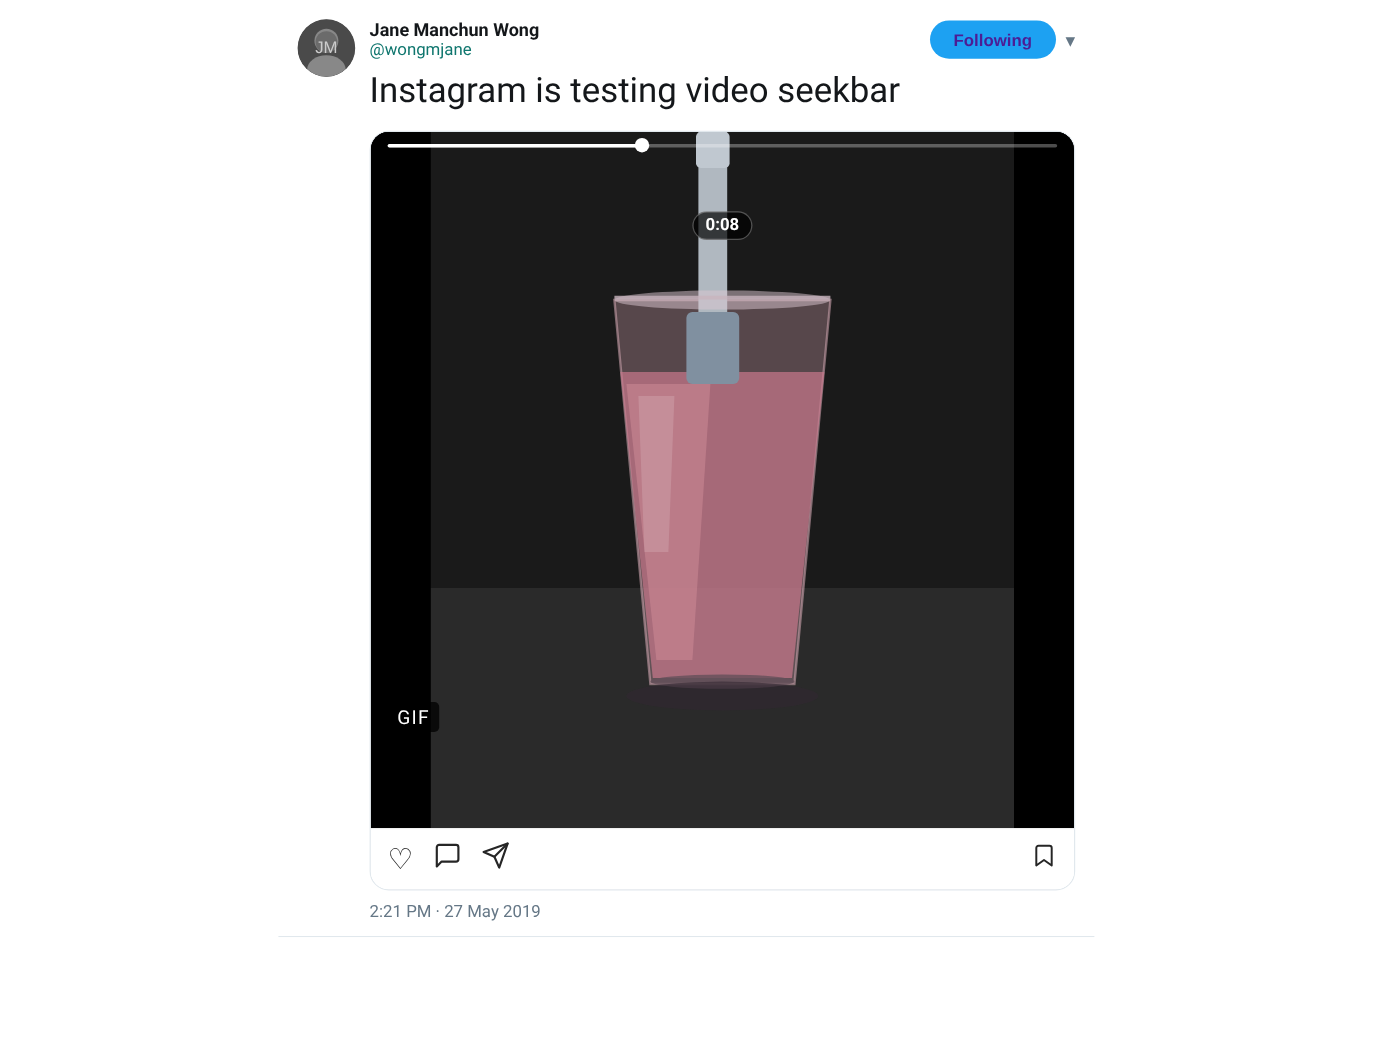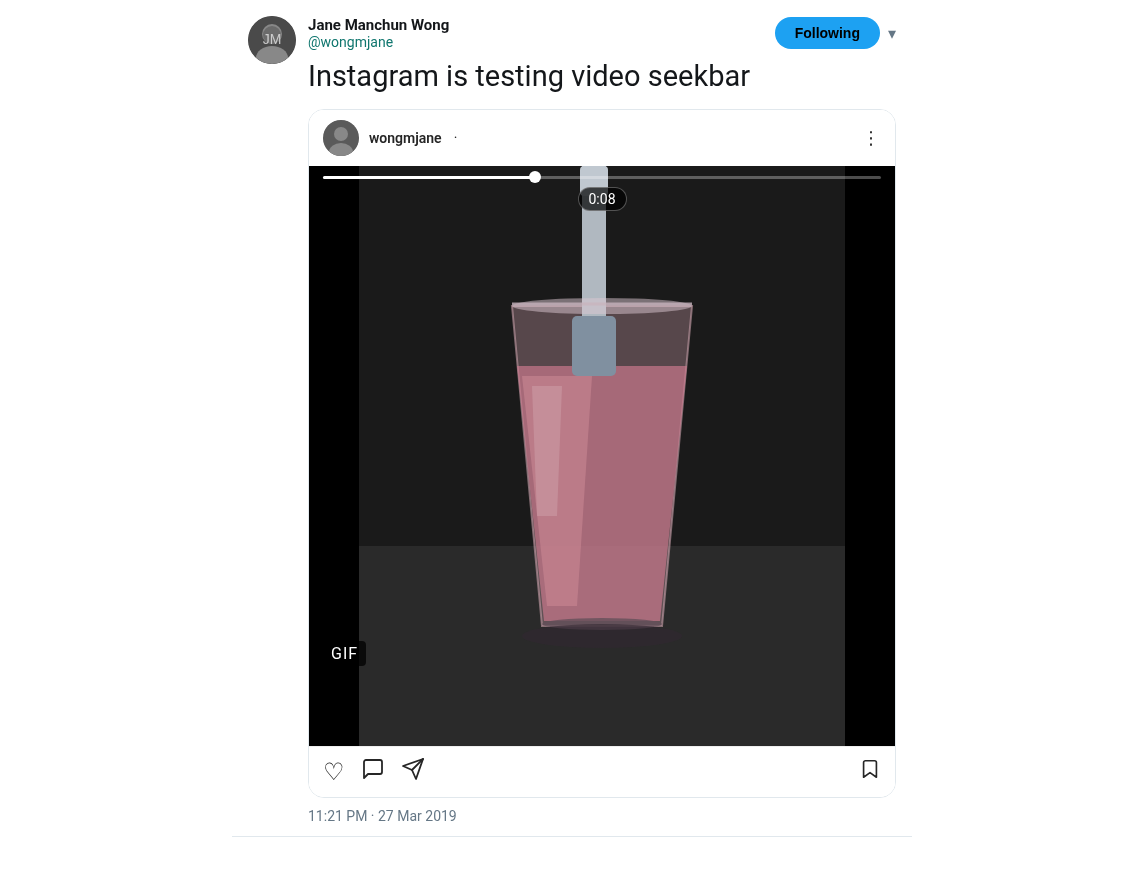--- a/index.html
+++ b/index.html
@@ -60,21 +60,21 @@
       font-size: 14px;
       color: #0f766e;
     }
     .header-right {
       display: flex;
       align-items: center;
       gap: 8px;
     }
     .following-btn {
       background: #1da1f2;
-      color: #000000;
+      color: #4c1d95;
       border: none;
       border-radius: 9999px;
       padding: 8px 20px;
       font-size: 14px;
       font-weight: 700;
       cursor: pointer;
     }
     .chevron-icon {
       color: #657786;
       font-size: 16px;
@@ -184,22 +184,23 @@
       height: 12px;
       background: #fff;
       border-radius: 50%;
     }
     .time-badge {
       background: rgba(0,0,0,0.7);
       color: #fff;
       border-radius: 12px;
       padding: 3px 10px;
       font-size: 14px;
-      font-weight: 400;
+      font-weight: 700;
       border: 1px solid rgba(255,255,255,0.3);
+      margin-top: 45px;
     }
     .gif-badge {
       position: absolute;
       bottom: 80px;
       left: 14px;
       background: rgba(0,0,0,0.75);
       color: #fff;
       font-size: 16px;
       font-weight: 400;
       padding: 3px 8px;
@@ -288,34 +289,20 @@
         <button class="following-btn">Following</button>
         <span class="chevron-icon">▾</span>
       </div>
     </div>
 
     <div class="tweet-text">Instagram is testing video seekbar</div>
 
     <div class="tweet-media">
       <div class="ig-container">
 
-        <div class="ig-header">
-          <div class="ig-user-row">
-            <div class="ig-avatar">
-              <svg width="36" height="36" viewBox="0 0 36 36">
-                <circle cx="18" cy="18" r="18" fill="#5a5a5a"></circle>
-                <circle cx="18" cy="14" r="7" fill="#888"></circle>
-                <ellipse cx="18" cy="32" rx="12" ry="9" fill="#888"></ellipse>
-              </svg>
-            </div>
-            <span class="ig-username">wongmjane</span>
-            <span class="ig-dot">·</span>
-          </div>
-          <span class="ig-more-icon">⋮</span>
-        </div>
 
         <div class="ig-video-area">
           <div class="ig-video-frame">
 
             <div class="letterbox-left"></div>
             <div class="letterbox-right"></div>
 
             <div class="drink-content">
               <svg width="580" height="580" viewBox="0 0 580 580" xmlns="http://www.w3.org/2000/svg">
 
@@ -376,15 +363,15 @@
           <span class="ig-bookmark-icon">
             <svg width="22" height="22" viewBox="0 0 24 24" fill="none" stroke="#262626" stroke-width="1.8" stroke-linecap="round" stroke-linejoin="round">
               <path d="M19 21l-7-5-7 5V5a2 2 0 0 1 2-2h10a2 2 0 0 1 2 2z"></path>
             </svg>
           </span>
         </div>
 
       </div>
     </div>
 
-    <div class="tweet-timestamp">11:21 PM · 27 Mar 2019</div>
+    <div class="tweet-timestamp">2:21 PM · 27 May 2019</div>
   </div>
 </div>
 
 </body></html>

